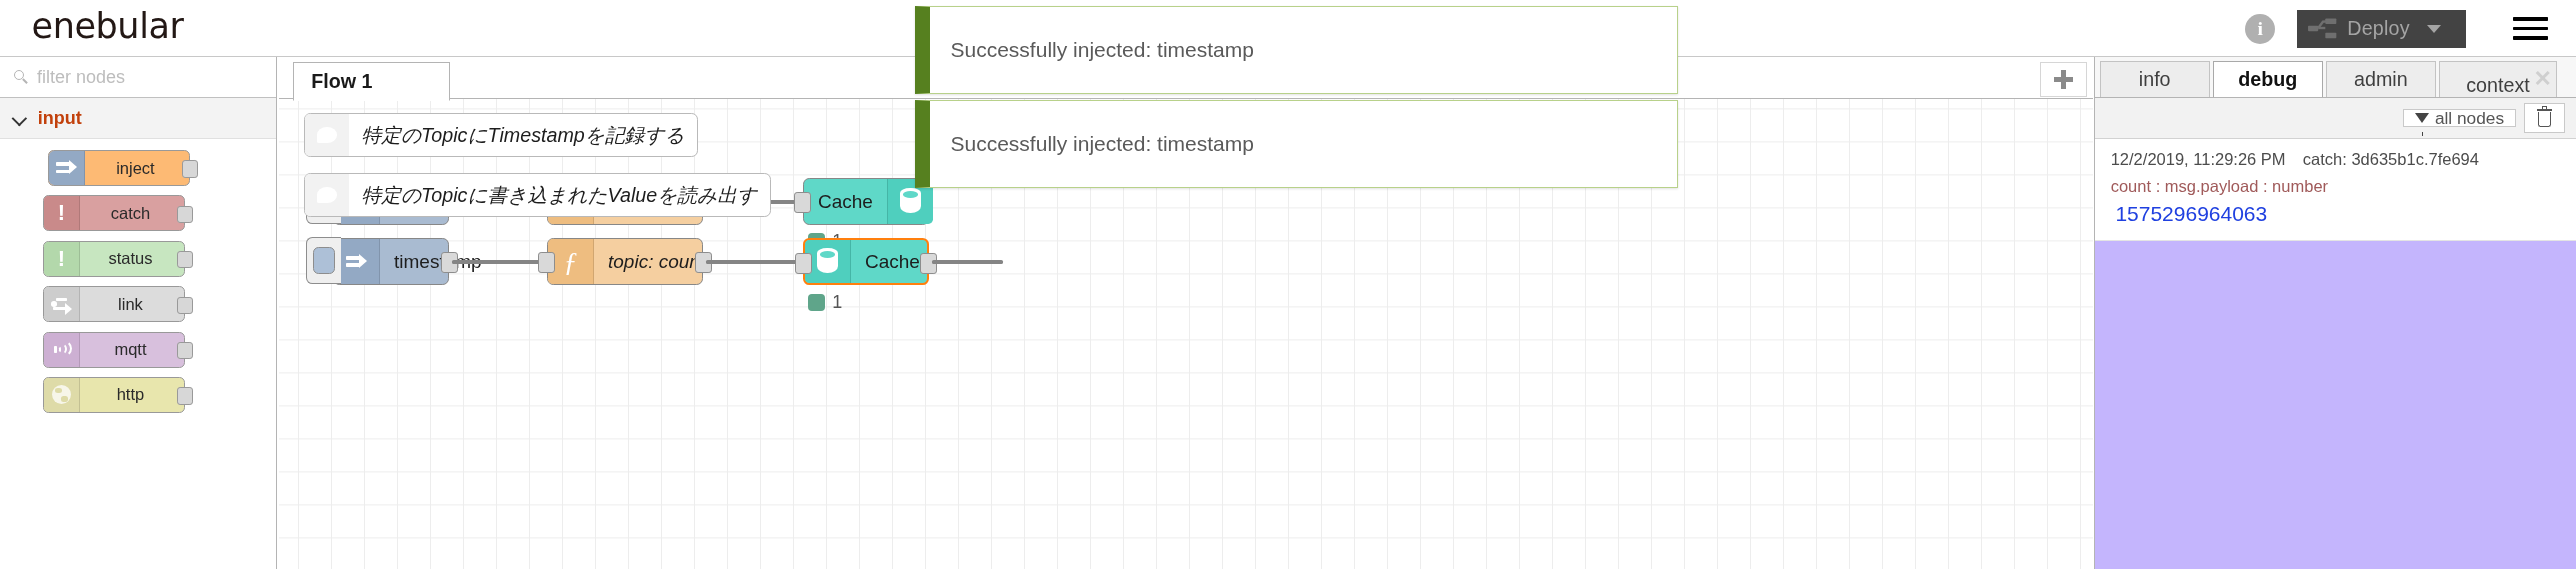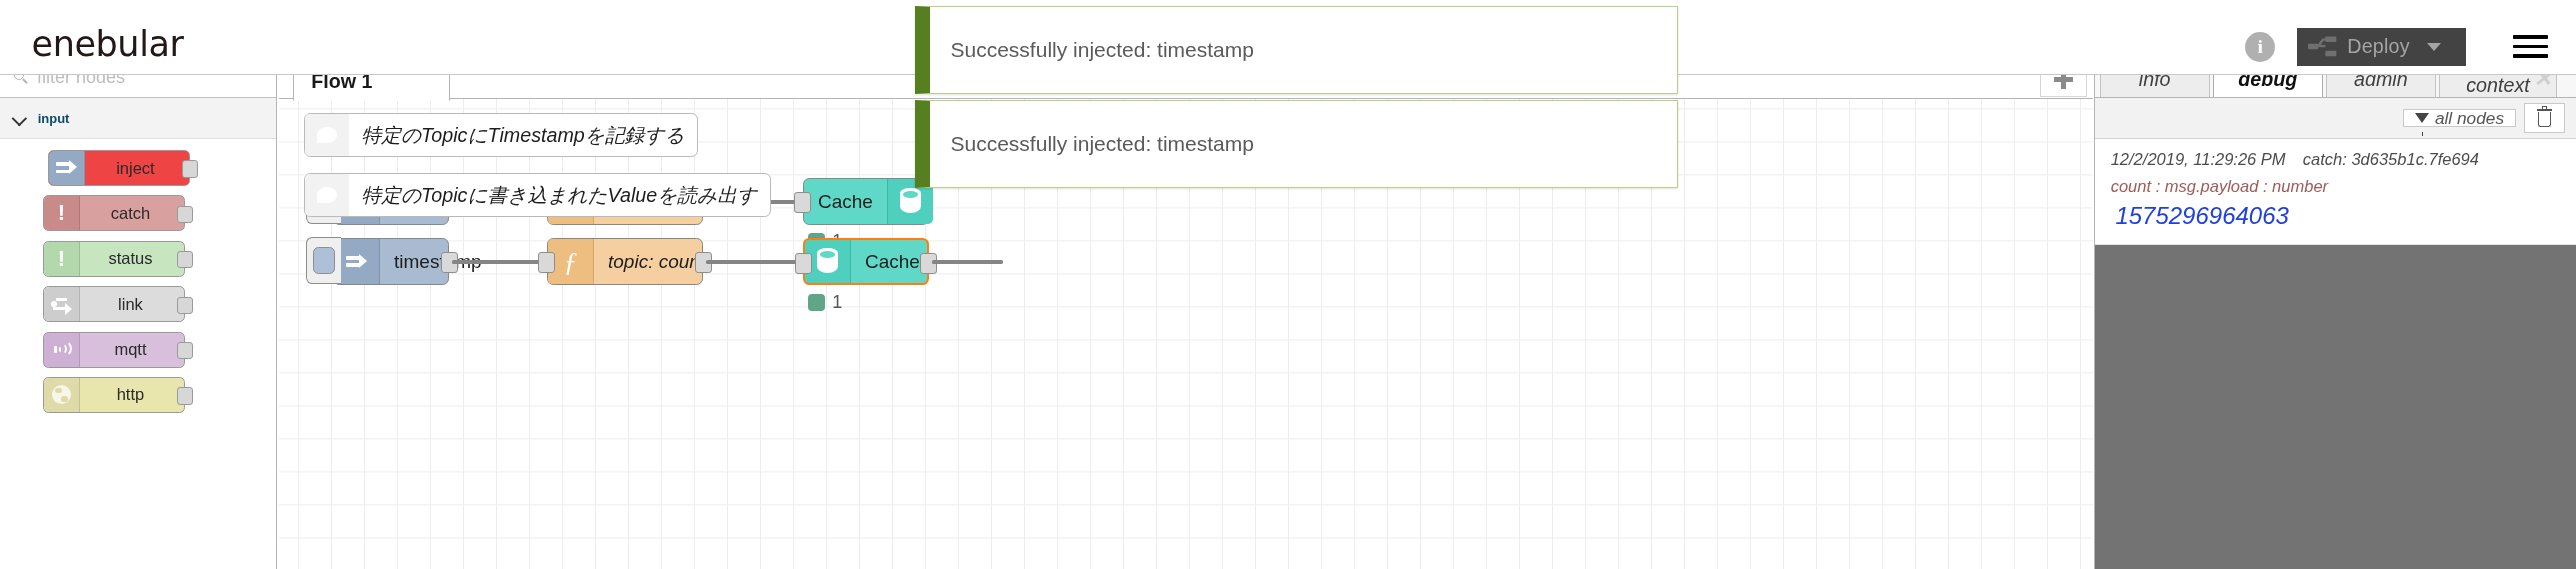--- a/index.html
+++ b/index.html
@@ -11,21 +11,20 @@
     -webkit-font-smoothing: antialiased;
   }
 
   
   #header {
     position: absolute; left: 0; top: 0;
     width: 2576px; height: 57px;
     background: #ffffff;
     border-bottom: 1.6px solid #c8c8c8;
     z-index: 60;
-    margin-top: 18px;
   }
   #logo {
     position: absolute; left: 31.5px; top: 6.3px;
     font-size: 35px;
     letter-spacing: -0.4px;
     color: #231815;
     font-family: "DejaVu Sans", sans-serif;
     font-weight: 400;
   }
   #header-right {
@@ -114,21 +113,21 @@
   }
   .cat-chevron {
     width: 17.3px; height: 17.3px; position: relative; margin-right: 9.4px; flex: none;
   }
   .cat-chevron::before {
     content: ""; position: absolute; left: 3.1px; top: 3.9px;
     width: 8.7px; height: 8.7px;
     border-right: 2.4px solid #333; border-bottom: 2.4px solid #333;
     transform: rotate(45deg);
   }
-  .cat-label { font-size: 13px; font-weight: bold; color: #0c4a6e; }
+  .cat-label { font-size: 18px; font-weight: bold; color: #c2410c; }
 
   #palette-nodes { padding-top: 11px; }
   .pal-node {
     position: relative;
     width: 142px; margin: 0 0 9.4px 43px;
     height: 36px;
     border-radius: 5.5px;
     border: 0.8px solid #999;
     display: flex; align-items: stretch;
     overflow: visible;
@@ -389,24 +388,23 @@
     padding-left: 20.5px;
     margin-bottom: 5.5px;
     font-size: 21px;
     color: #5a5a5a;
   }
 
   
   #sidebar {
     position: absolute; right: 0; top: 57px;
     width: 482px; height: 513px;
-    background: #737373;
+    background: #c4b5fd;
     border-left: 1.6px solid #b4b4b4;
     z-index: 40;
-    font-style: italic;
   }
   #sb-tabs {
     position: relative;
     height: 41px;
     border-bottom: 1.6px solid #b4b4b4;
     display: flex; align-items: flex-end;
     padding-left: 4.7px;
     background: #f7f7f7;
     overflow: hidden;
   }
@@ -477,21 +475,21 @@
 
   #sb-messages { background: #fff; padding: 0; }
   .dbg-msg {
     padding: 11px 14px 14px 15.7px;
     border-bottom: 0.8px solid #e4e4e4;
     background: #fff;
   }
   .dbg-meta { font-size: 16.5px; color: #4c4c4c; margin-bottom: 7.9px; }
   .dbg-meta .node-id { margin-left: 12.6px; }
   .dbg-topic { font-size: 16.5px; color: #a05a5a; margin-bottom: 6.3px; }
-  .dbg-value { font-size: 24px; color: #1f40e0; padding-left: 4.7px; }
+  .dbg-value { font-size: 21px; color: #1f40e0; padding-left: 4.7px; }
 </style>
 </head>
 <body>
 
 <div id="header">
   <div id="logo">enebular</div>
   <div id="header-right">
 
     <div class="info-icon-btn">
       <div class="info-circle">i</div>
@@ -528,21 +526,21 @@
     <input type="text" placeholder="filter nodes" style="">
   </div>
 
   <div class="palette-category">
     <div class="cat-chevron"></div>
     <div class="cat-label">input</div>
   </div>
 
   <div id="palette-nodes">
 
-    <div class="pal-node" style="background:#ef4444;margin-left:48px;">
+    <div class="pal-node" style="background:#fdba74;margin-left:48px;">
       <div class="icon-box" style="background:#93a9c4;">
         <div class="g-inject">
             <div class="bar1"></div>
             <div class="bar2"></div>
             <div class="tri"></div>
           </div>
       </div>
       <div class="pal-label">inject</div>
       <div class="port"></div>
     </div>

